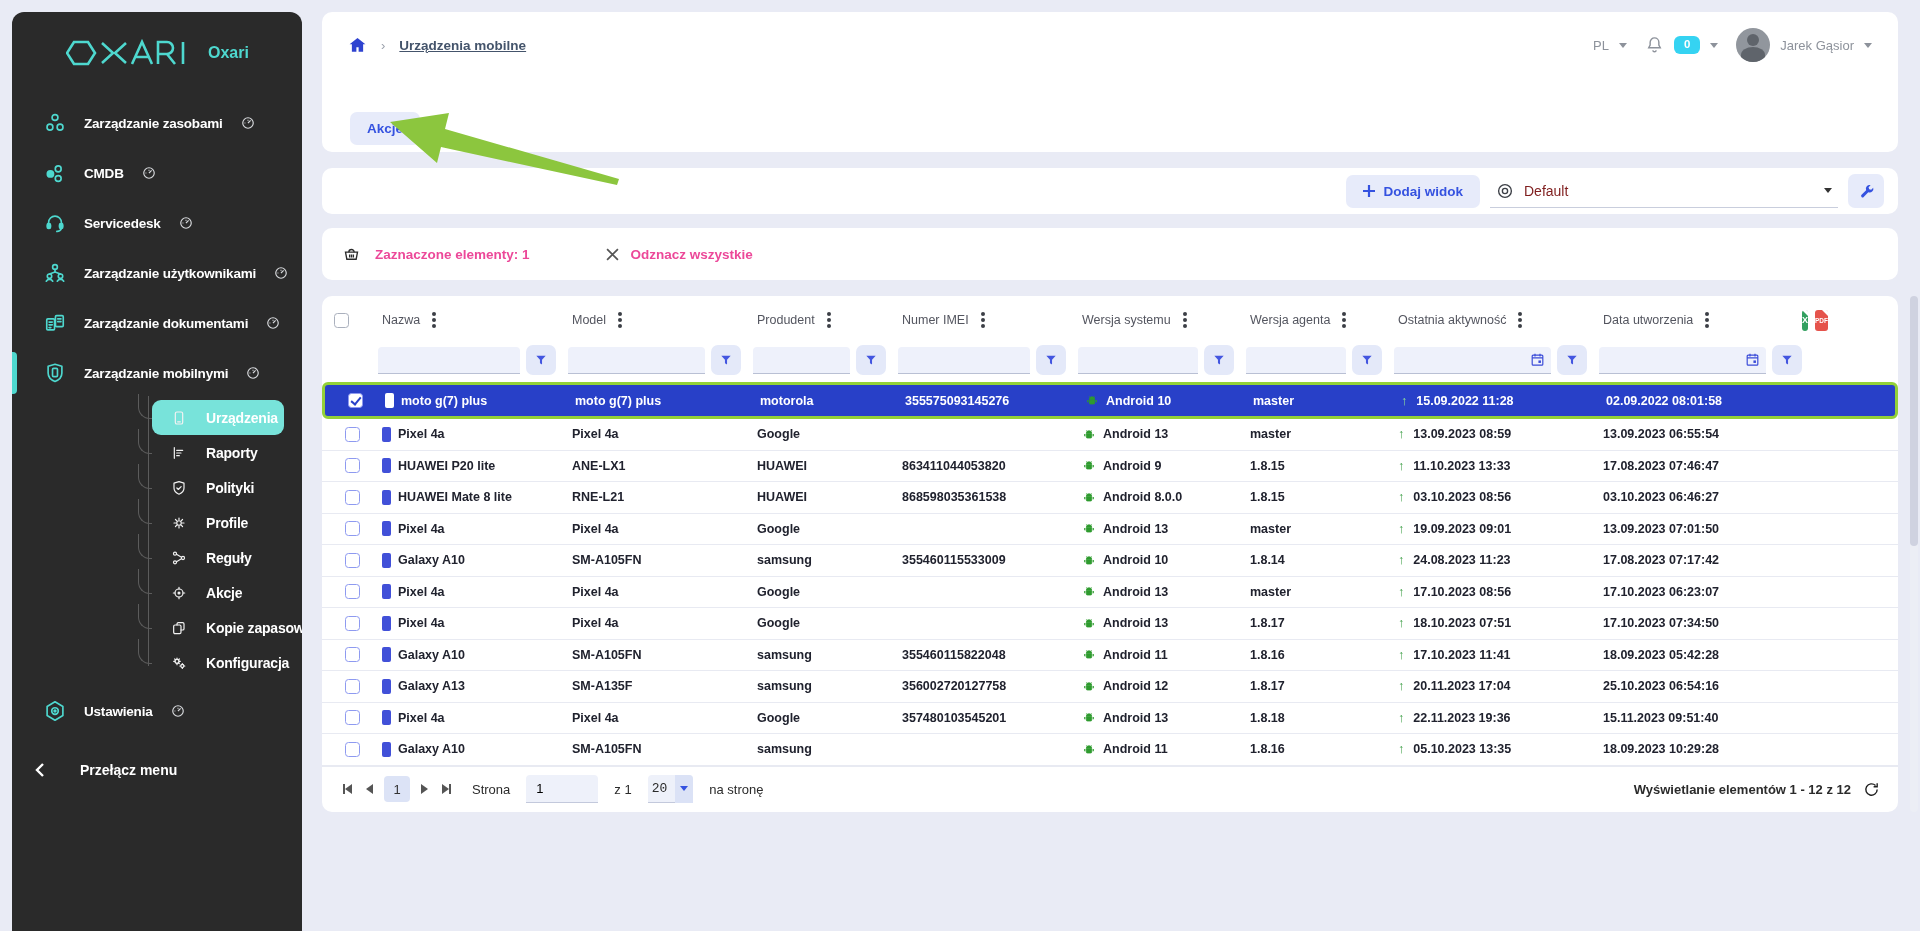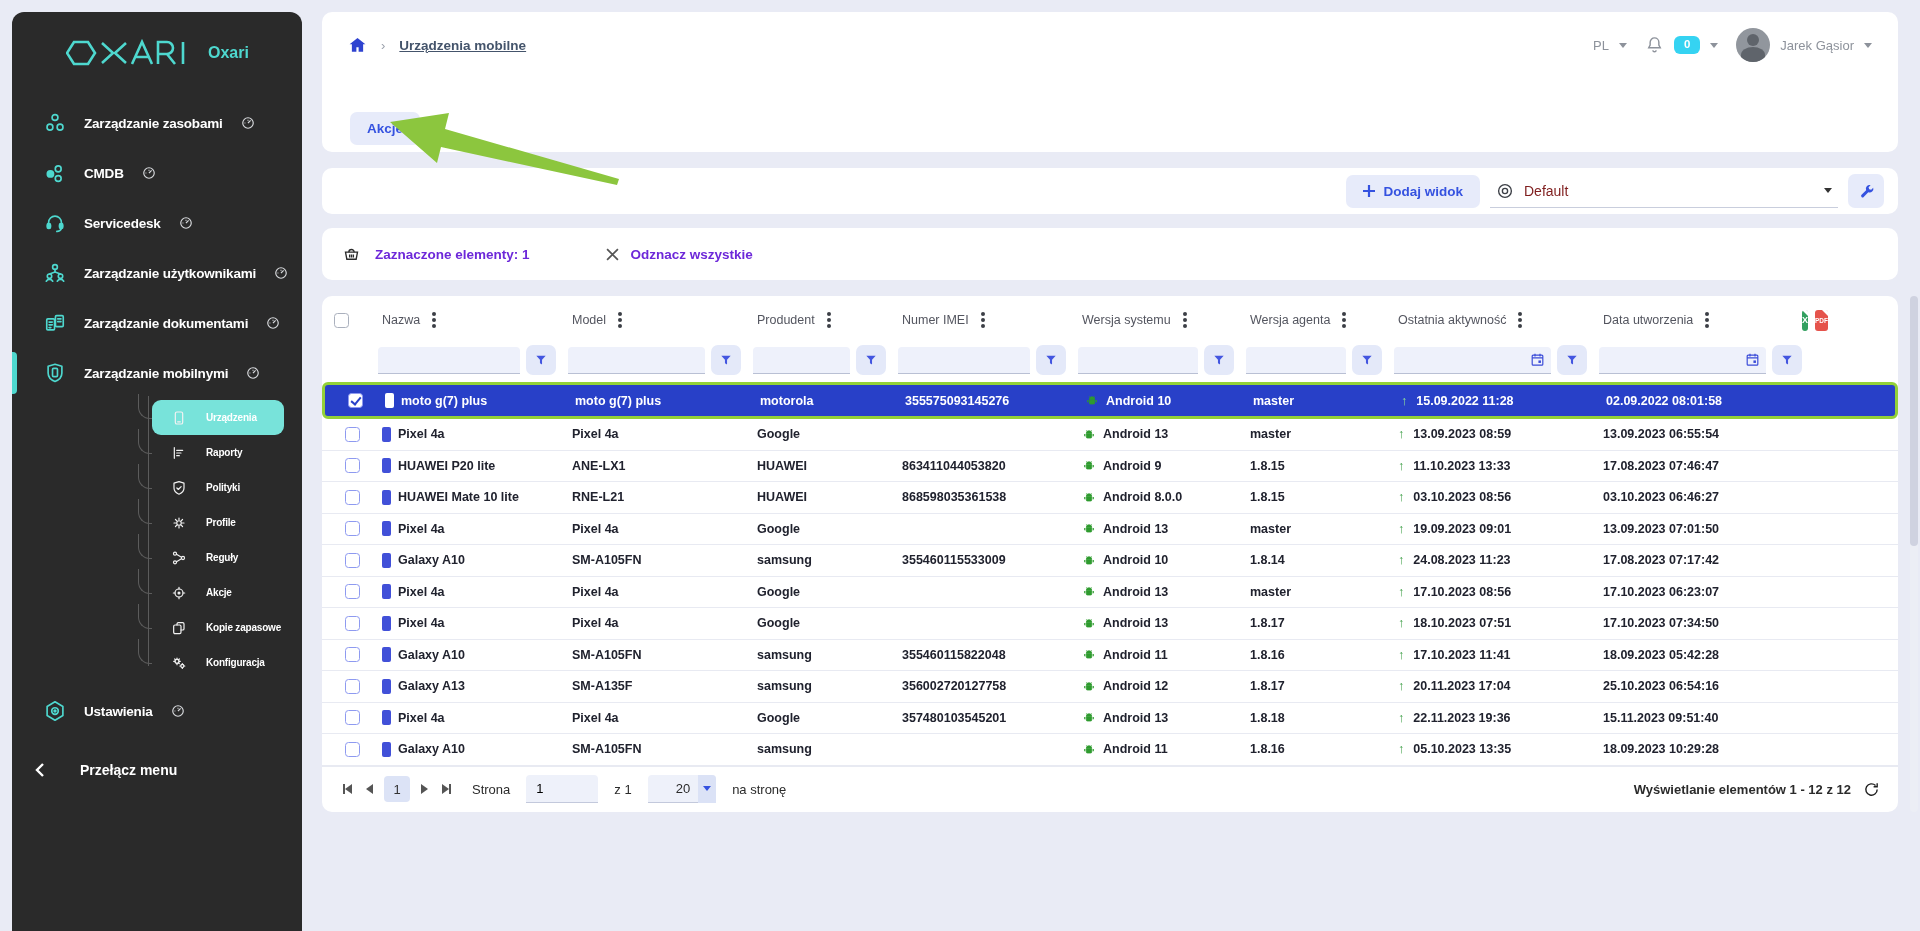--- a/index.html
+++ b/index.html
@@ -25,21 +25,21 @@
   .nav-item .gauge{color:#d9dbde;display:flex;margin-left:2px;}
   .nav-item.active::before{content:"";position:absolute;left:0;top:4px;width:5px;height:42px;
             background:var(--teal);border-radius:0 4px 4px 0;}
   .submenu{position:relative;list-style:none;margin:2px 0 6px;padding:0 10px 0 0;}
   .submenu::before{content:"";position:absolute;left:136px;top:-4px;bottom:14px;width:1px;background:#5c5c5c;}
   .sub-item{position:relative;display:flex;align-items:center;gap:18px;height:35px;
             margin:0 8px 0 140px;padding:0 8px 0 18px;cursor:pointer;white-space:nowrap;}
   .sub-item::before{content:"";position:absolute;left:-14px;top:-6px;width:13px;height:24px;
             border-left:1px solid #5c5c5c;border-bottom:1px solid #5c5c5c;border-bottom-left-radius:12px;}
   .sub-item .ico{color:#f2f2f2;display:flex;width:18px;justify-content:center;flex:none;}
-  .sub-item .lbl{font-size:10px;font-weight:700;letter-spacing:-.2px;color:#fff;}
+  .sub-item .lbl{font-size:14px;font-weight:700;letter-spacing:-.2px;color:#fff;}
   .sub-item.active{background:#78e3da;border-radius:9px;}
   .collapse-row{display:flex;align-items:center;gap:34px;padding:26px 0 0 22px;cursor:pointer;}
   .collapse-row .lbl{font-size:14px;font-weight:700;}
   .collapse-row .ico{color:#fff;display:flex;}
 
   
   .main{position:absolute;left:322px;top:0;width:1576px;height:931px;}
   .card{background:#fff;border-radius:10px;position:absolute;left:0;right:0;}
   .card-header{top:12px;height:140px;}
   .crumb-row{display:flex;align-items:center;height:66px;padding:0 26px;}
@@ -62,21 +62,21 @@
   .card-viewbar{top:168px;height:46px;display:flex;align-items:center;justify-content:flex-end;
                 padding:0 14px;gap:10px;}
   .view-select{display:flex;align-items:center;gap:10px;width:348px;height:34px;
                border-bottom:1px solid #c9cedd;padding:0 6px;cursor:pointer;}
   .view-select .name{font-size:14px;color:#7f1d1d;}
   .view-select .caret{margin-left:auto;border-top-color:#333;}
   .tool-btn{width:36px;height:34px;background:#e7ebfa;border:none;border-radius:7px;color:var(--accent);
             display:flex;align-items:center;justify-content:center;cursor:pointer;}
 
   .card-selbar{top:228px;height:52px;display:flex;align-items:center;padding:0 20px;gap:14px;}
-  .selbar-lbl{font-size:13.5px;font-weight:700;color:#6d28d9;}
+  .selbar-lbl{font-size:13.5px;font-weight:700;color:#ec4899;}
   .deselect{display:flex;align-items:center;gap:12px;margin-left:62px;cursor:pointer;color:#2b2b2b;}
   .deselect .x{color:#555;display:flex;}
 
   
   .card-table{top:296px;height:516px;display:flex;flex-direction:column;overflow:hidden;}
   .tgrid{display:grid;grid-template-columns:48px 190px 185px 145px 180px 168px 148px 205px 215px minmax(0,1fr);
          align-items:center;}
   .thead{height:48px;flex:none;}
   .th{display:flex;align-items:center;gap:10px;padding-left:12px;font-size:12.5px;color:#53555f;}
   .kebab{width:4px;height:4px;border-radius:50%;background:#3c3f46;position:relative;margin-left:2px;cursor:pointer;flex:none;}
@@ -116,21 +116,21 @@
   .tfoot{margin-top:auto;height:49px;border-top:1px solid #e8eaf2;display:flex;align-items:center;
          padding:0 18px;gap:8px;font-size:13px;color:#2b2b2b;}
   .pg-ic{display:flex;align-items:center;color:#555;cursor:pointer;padding:0 3px;}
   .pg-cur{width:26px;height:26px;background:#dce3f6;border-radius:4px;display:flex;align-items:center;
           justify-content:center;font-size:13px;color:#333;cursor:pointer;}
   .pg-lbl{margin-left:10px;}
   .pg-input{width:72px;height:28px;background:#eef1fa;border:none;border-bottom:1px solid #c3c9dc;
           border-radius:4px 4px 0 0;padding:0 10px;font-family:inherit;font-size:13px;margin:0 8px;}
   .pg-size{display:flex;align-items:center;height:28px;background:#eef1fa;border-bottom:1px solid #c3c9dc;
           border-radius:4px 4px 0 0;margin:0 8px;cursor:pointer;}
-  .pg-size .v{padding:0 8px 0 28px;}
+  .pg-size .v{padding:0 8px 0 4px;font-family:Liberation Mono, monospace;}
   .pg-size .c{width:18px;height:28px;background:#dbe2f6;display:flex;align-items:center;justify-content:center;border-radius:0 4px 0 0;}
   .pg-size .c i{width:0;height:0;border-left:4px solid transparent;border-right:4px solid transparent;border-top:5px solid #3552e0;}
   .tfoot .summary{margin-left:auto;font-size:13px;font-weight:700;display:flex;align-items:center;gap:12px;}
   .refresh{color:#222;display:flex;cursor:pointer;}
 
   .tri-r{width:0;height:0;border-top:5px solid transparent;border-bottom:5px solid transparent;border-left:7px solid #555;}
   .tri-l{width:0;height:0;border-top:5px solid transparent;border-bottom:5px solid transparent;border-right:7px solid #555;}
   .bar-v{width:2px;height:10px;background:#555;}
 
   .scrollbar{position:absolute;right:2px;top:296px;width:8px;height:516px;background:#eceef5;border-radius:4px;}
@@ -692,21 +692,21 @@
             <span>17.08.2023 07:46:47</span>
           </div>
     <div></div>
         </div>
         <div class="tgrid row">
           <div class="cell cbox">
             <span class="cb"></span>
           </div>
     <div class="cell">
             <span class="phone-ico"></span>
-            <span>HUAWEI Mate 10 lite</span>
+            <span>HUAWEI Mate 8 lite</span>
           </div>
     <div class="cell">
             <span>RNE-L21</span>
           </div>
     <div class="cell">
             <span>HUAWEI</span>
           </div>
     <div class="cell">
             <span>868598035361538</span>
           </div>

